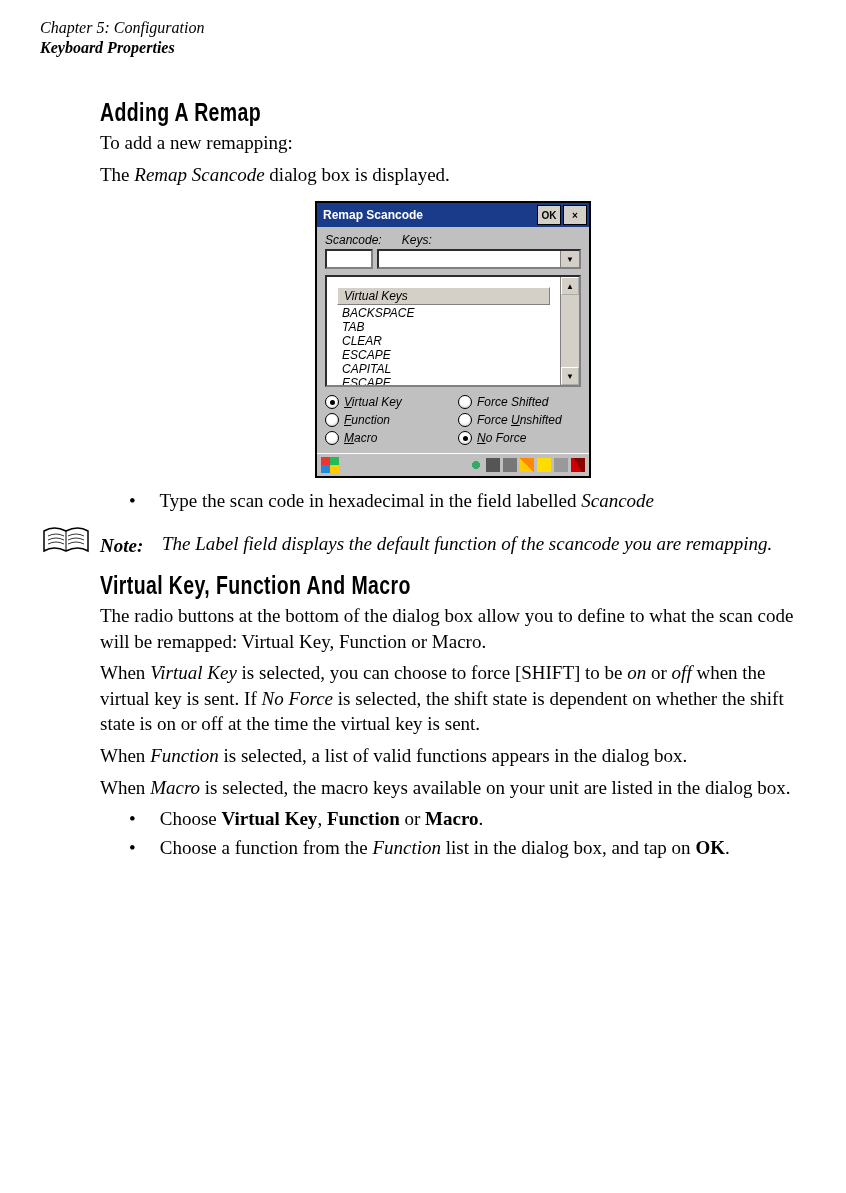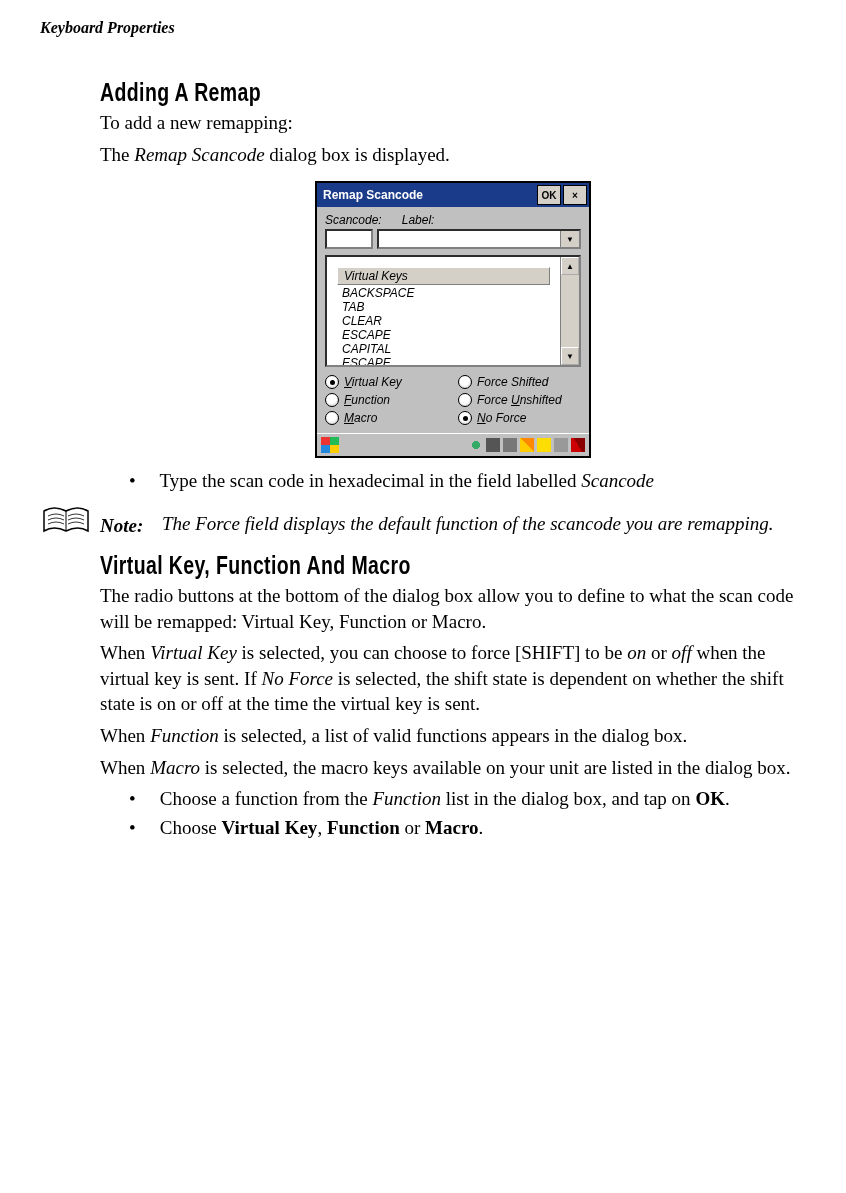--- a/index.html
+++ b/index.html
@@ -231,20 +231,21 @@
   }
 
   svg.book { display:block; }
 </style>
 </head>
 <body>
 
 <div class="page">
 
   <div class="running-head">
+    <div>Chapter 5: Configuration</div>
     <div class="line2">Keyboard Properties</div>
   </div>
 
   <div class="content">
 
     <h3 class="section">Adding A Remap</h3>
 
     <p class="body">To add a new remapping:</p>
 
 
@@ -257,21 +258,21 @@
         <div class="titlebar">
           <span>Remap Scancode</span>
           <div class="titlebar-buttons">
             <div class="tb-btn">OK</div>
             <div class="tb-btn">×</div>
           </div>
         </div>
         <div class="dlg-body">
           <div class="field-labels">
             <span>Scancode:</span>
-            <span>Label:</span>
+            <span>Keys:</span>
           </div>
           <div class="field-row">
             <div class="input scancode"></div>
             <div class="combo">
               <div class="cb-text"></div>
               <div class="cb-btn">▼</div>
             </div>
           </div>
           <div class="listbox">
             <div class="items">
@@ -340,21 +341,21 @@
   <div class="note-row" style="margin-left:2px;">
     <div class="note-icon">
       <svg class="book" viewBox="0 0 50 32" width="50" height="32">
         <path d="M2 6 Q12 0 24 6 Q36 0 46 6 L46 26 Q36 20 24 26 Q12 20 2 26 Z" fill="#fff" stroke="#000" stroke-width="1.5"></path>
         <path d="M24 6 L24 26" stroke="#000" stroke-width="1"></path>
         <path d="M6 11 Q14 7 22 11 M6 15 Q14 11 22 15 M6 19 Q14 15 22 19" stroke="#000" stroke-width="0.8" fill="none"></path>
         <path d="M26 11 Q34 7 42 11 M26 15 Q34 11 42 15 M26 19 Q34 15 42 19" stroke="#000" stroke-width="0.8" fill="none"></path>
       </svg>
     </div>
     <div class="note-label">Note:</div>
-    <div class="note-text">The Force field displays the default function of the scancode you are remapping.</div>
+    <div class="note-text">The Label field displays the default function of the scancode you are remapping.</div>
   </div>
 
   <div class="content">
     <h3 class="section">Virtual Key, Function And Macro</h3>
 
     <p class="body">The radio buttons at the bottom of the dialog box allow you to define to what the scan code will be remapped: Virtual Key, Function or Macro.</p>
 
     <p class="body">
       <span>When </span><span class="italic">Virtual Key</span><span> is selected, you can choose to force [SHIFT] to be </span><span class="italic">on</span><span> or </span><span class="italic">off</span><span> when the virtual key is sent. If </span><span class="italic">No Force</span><span> is selected, the shift state is dependent on whether the shift state is on or off at the time the virtual key is sent.</span>
     </p>
@@ -362,22 +363,22 @@
     <p class="body">
       <span>When </span><span class="italic">Function</span><span> is selected, a list of valid functions appears in the dialog box.</span>
     </p>
 
     <p class="body">
       <span>When </span><span class="italic">Macro</span><span> is selected, the macro keys available on your unit are listed in the dialog box.</span>
     </p>
 
     <ul class="bullet-list">
       <li>
-        <span>Choose a function from the </span><span class="italic">Function</span><span> list in the dialog box, and tap on </span><span class="bold">OK</span><span>.</span>
+        <span>Choose </span><span class="bold">Virtual Key</span><span>, </span><span class="bold">Function</span><span> or </span><span class="bold">Macro</span><span>.</span>
       </li>
       <li>
-        <span>Choose </span><span class="bold">Virtual Key</span><span>, </span><span class="bold">Function</span><span> or </span><span class="bold">Macro</span><span>.</span>
+        <span>Choose a function from the </span><span class="italic">Function</span><span> list in the dialog box, and tap on </span><span class="bold">OK</span><span>.</span>
       </li>
     </ul>
   </div>
 
 
 </div>
 
 </body></html>

